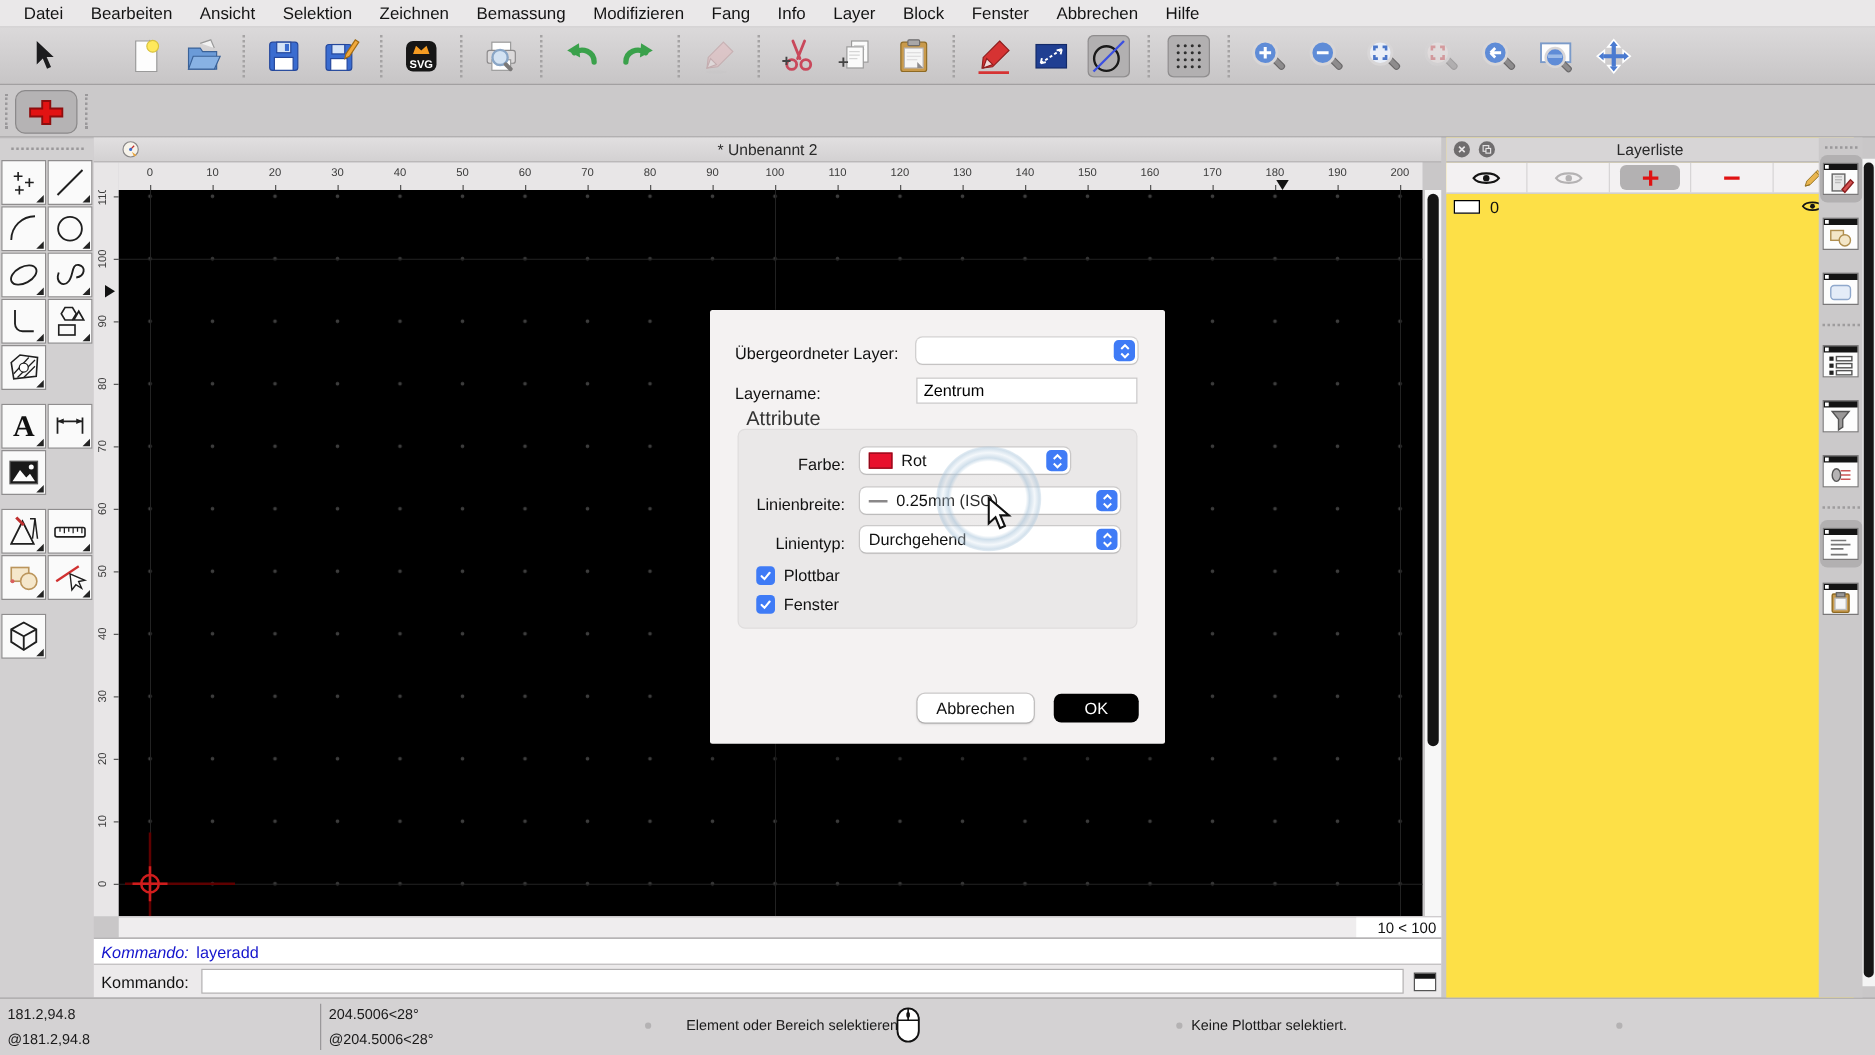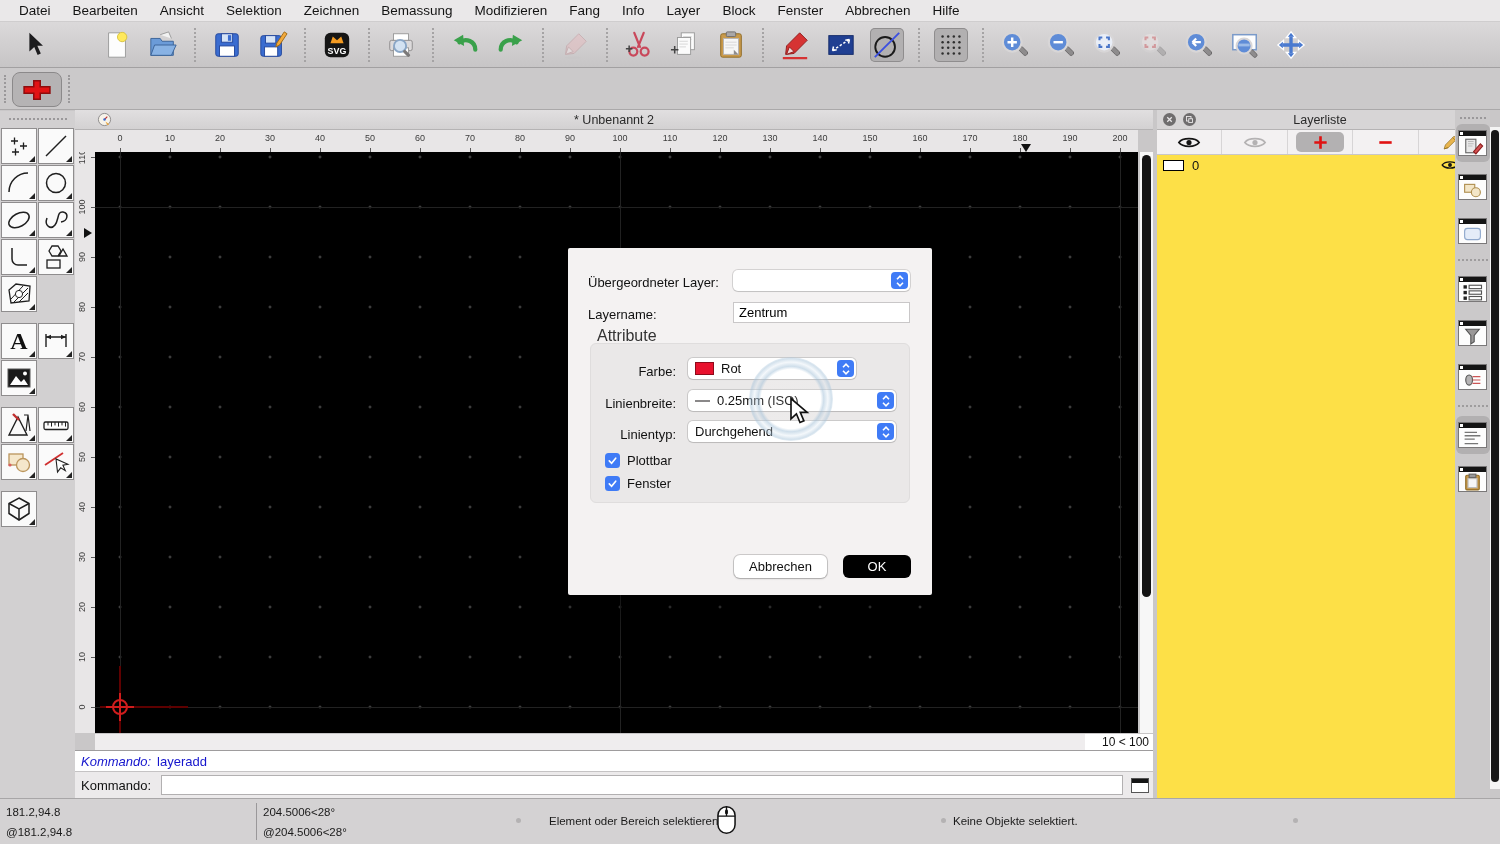--- a/index.html
+++ b/index.html
@@ -634,21 +634,21 @@
     <div class="sb-line2">@181.2,94.8</div>
   </div>
   <div class="sb-divider" style="left:256px"></div>
   <div class="sb-coords" style="left:263px">
     <div class="sb-line1">204.5006&lt;28°</div>
     <div class="sb-line2">@204.5006&lt;28°</div>
   </div>
   <span class="sb-dot" style="left:516px"></span>
   <div class="sb-text" style="left:549px">Element oder Bereich selektieren</div>
   <span class="sb-dot" style="left:941px"></span>
-  <div class="sb-text" style="left:953px">Keine Objekte selektiert.</div>
+  <div class="sb-text" style="left:953px">Keine Plottbar selektiert.</div>
   <span class="sb-dot" style="left:1293px"></span>
 </div>
 <span id="mouse-icon"><svg viewBox="0 0 20 30" width="100%" height="100%">
       <rect x="1" y="1" width="18" height="28" rx="9" fill="#fff" stroke="#111" stroke-width="1.6"></rect>
       <path d="M10 1v10M1 11h18" stroke="#111" stroke-width="1.4"></path>
       <rect x="8.5" y="4" width="3" height="5" rx="1.5" fill="#111"></rect>
     </svg></span>
 
 <div id="dialog">
   <span class="d-label" style="top:24px">Übergeordneter Layer:</span>

